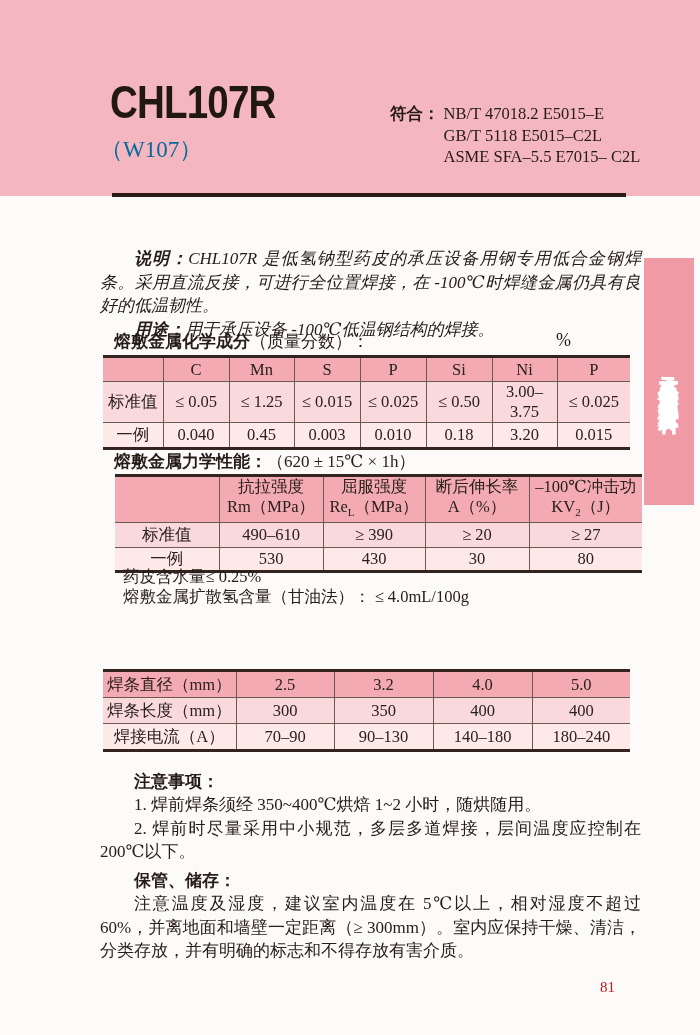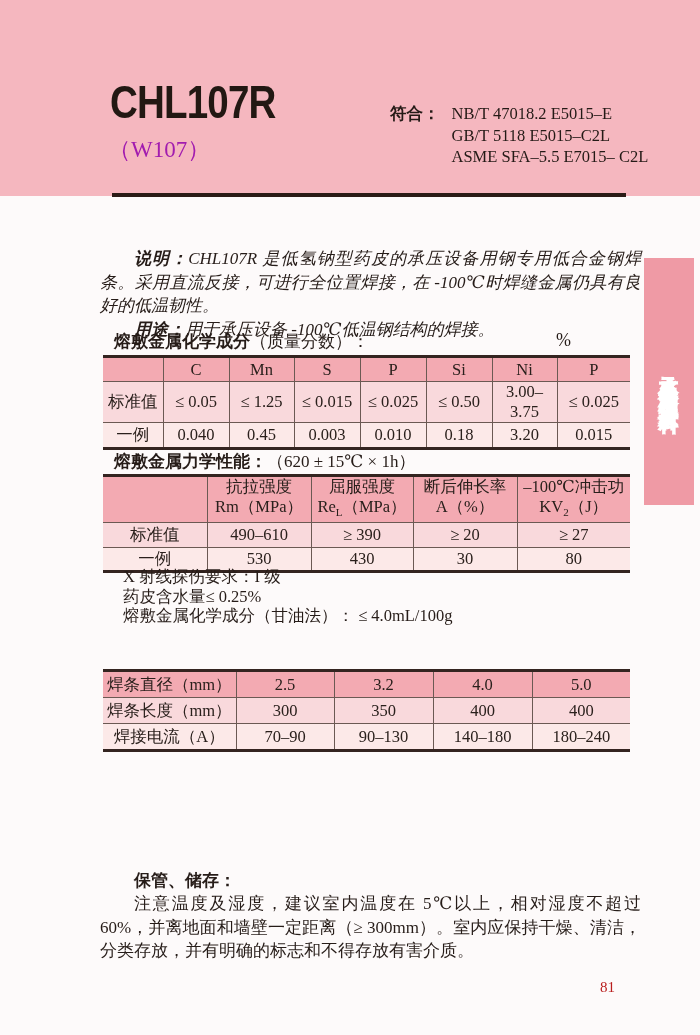--- a/index.html
+++ b/index.html
@@ -10,23 +10,23 @@
     color:#261c18;
   }
   
   .pink-header { position:absolute; left:0; top:0; width:700px; height:196px; background:#f5b7bf; }
   .model {
     position:absolute; left:110px; top:74px;
     font-family:"Liberation Sans","DejaVu Sans",sans-serif;
     font-weight:700; font-size:47px; letter-spacing:-1px; color:#221813;
     transform:scaleX(.82); transform-origin:left center; white-space:nowrap;
   }
-  .alt-code { position:absolute; left:108px; top:134px; font-size:23px; color:#a21caf; white-space:nowrap;font-family:Liberation Serif, serif; }
+  .alt-code { position:absolute; left:100px; top:134px; font-size:23px; color:#0369a1; white-space:nowrap;font-family:Liberation Serif, serif; }
   .standards { position:absolute; left:390px; top:103px; display:flex; font-size:16.5px; line-height:21.5px; color:#241a16; }
-  .std-label { font-family:"Liberation Sans","DejaVu Sans",sans-serif; font-weight:700; margin-right:12px; white-space:nowrap; }
+  .std-label { font-family:"Liberation Sans","DejaVu Sans",sans-serif; font-weight:700; margin-right:4px; white-space:nowrap; }
   .std-list div { white-space:nowrap; }
   .rule { position:absolute; left:112px; top:193px; width:514px; height:4px; background:#2b1b16; }
   
   .side-tab {
     position:absolute; left:644px; top:258px; width:50px; height:247px;
     background:#ef9aa5; display:flex; align-items:center; justify-content:center;
   }
   .side-tab .tab-txt {
     writing-mode:vertical-rl; text-orientation:upright;
     font-family:"Liberation Sans","DejaVu Sans",sans-serif; font-weight:800;
@@ -51,21 +51,21 @@
   table.tbl td {
     border:1px solid #6b5953; text-align:center; vertical-align:middle;
     padding:0; font-size:16.5px; color:#2a201c; overflow:hidden;
   }
   table.tbl td:first-child { border-left:none; }
   table.tbl td:last-child  { border-right:none; }
   tr.hd  td { background:#f3aab2; }
   tr.r1  td { background:#f9d9dc; }
   tr.r2  td { background:#fce9e8; }
   .tbl-chem    { left:103px; top:355px; width:527px; }
-  .tbl-mech    { left:103px; top:474px; width:527px;padding-left:32px; }
+  .tbl-mech    { left:115px; top:474px; width:527px;padding-left:32px; }
   .tbl-current { left:103px; top:669px; width:527px; }
   .tbl-mech .h2 div { line-height:20px; }
   .tbl-mech sub { font-size:11px; }
   
   .notice  { position:absolute; left:100px; top:770px; width:541px; font-size:17px; line-height:23.3px; text-align:justify; }
   .storage { position:absolute; left:100px; top:869px; width:541px; font-size:17px; line-height:23.3px; text-align:justify; }
   .notice p, .storage p { margin:0; text-indent:2em; }
   .page-num { position:absolute; left:600px; top:979px; font-size:15px; color:#b91c1c; }
 </style>
 </head>
@@ -189,23 +189,22 @@
       <td>一例</td>
       <td>530</td>
       <td>430</td>
       <td>30</td>
       <td>80</td>
     </tr>
   </tbody>
     </table>
 
   <div class="q-notes">
-    <div>X 射线探伤要求：I 级</div>
     <div>药皮含水量≤ 0.25%</div>
-    <div>熔敷金属化学成分（甘油法）： ≤ 4.0mL/100g</div>
+    <div>熔敷金属扩散氢含量（甘油法）： ≤ 4.0mL/100g</div>
   </div>
 
 
   <table class="tbl tbl-current">
     <colgroup>
       <col style="width:133px">
         <col style="width:98px">
         <col style="width:99px">
         <col style="width:99px">
         <col style="width:98px">
@@ -228,20 +227,25 @@
     <tr class="r2" style="height:27px">
       <td>焊接电流（A）</td>
       <td>70–90</td>
       <td>90–130</td>
       <td>140–180</td>
       <td>180–240</td>
     </tr>
   </tbody>
     </table>
 
+  <div class="notice">
+    <p class="b-sans">注意事项：</p>
+    <p>1. 焊前焊条须经 350~400℃烘焙 1~2 小时，随烘随用。</p>
+    <p>2. 焊前时尽量采用中小规范，多层多道焊接，层间温度应控制在 200℃以下。</p>
+  </div>
 
   <div class="storage">
     <p class="b-sans">保管、储存：</p>
     <p>注意温度及湿度，建议室内温度在 5℃以上，相对湿度不超过 60%，并离地面和墙壁一定距离（≥ 300mm）。室内应保持干燥、清洁，分类存放，并有明确的标志和不得存放有害介质。</p>
   </div>
 
   <div class="page-num">81</div>
 
 </div>
 

